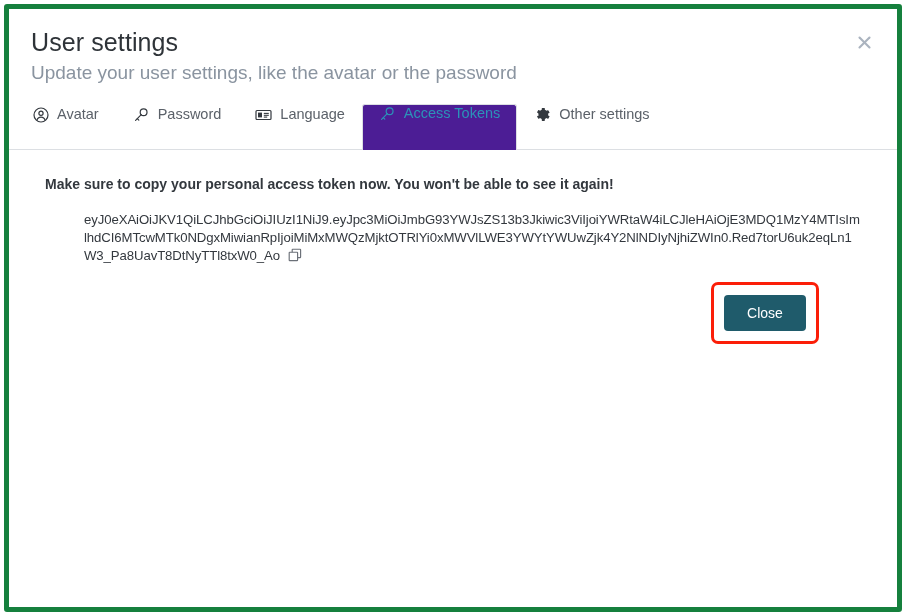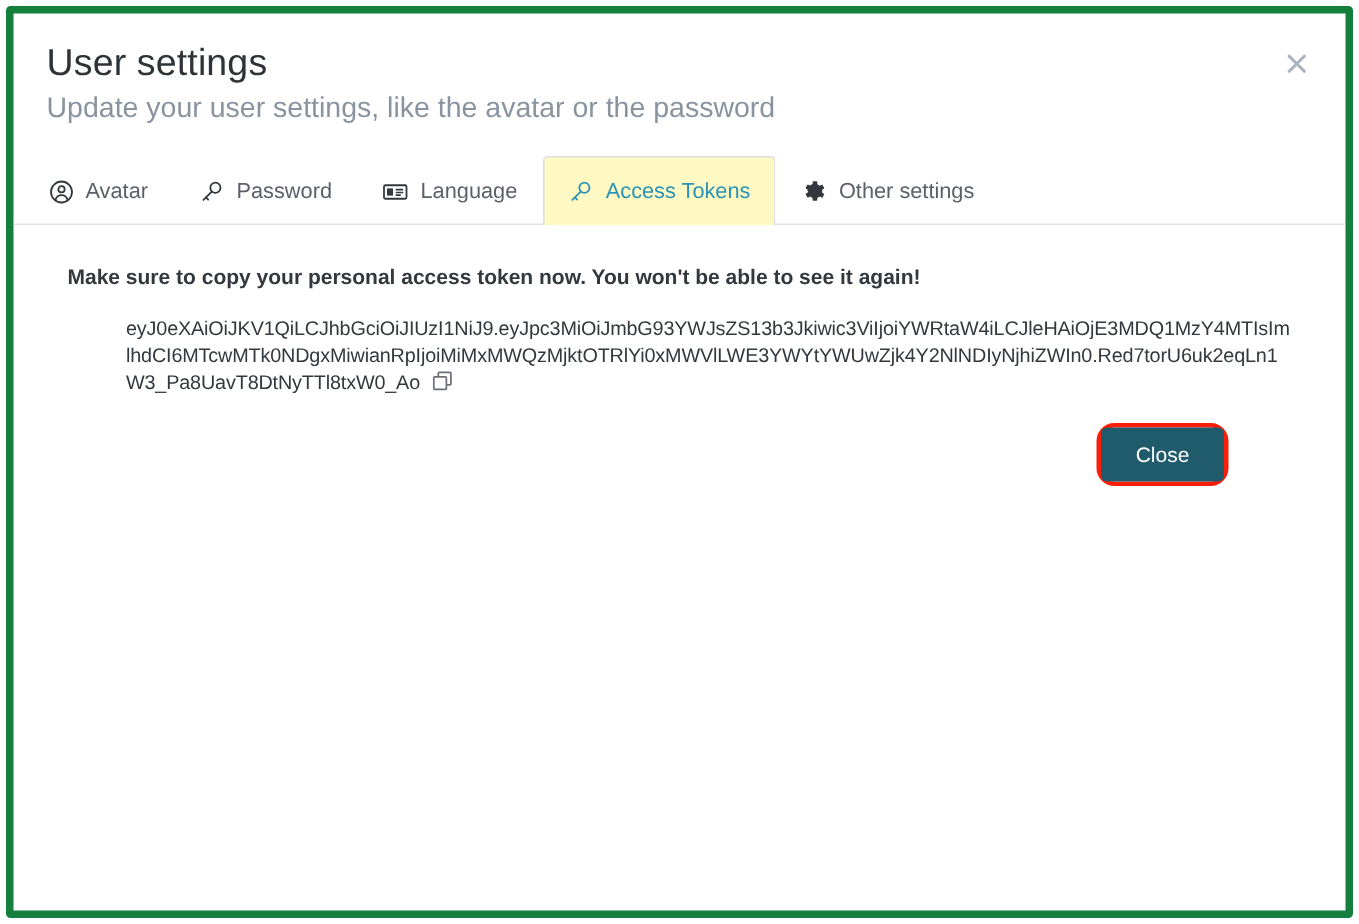--- a/index.html
+++ b/index.html
@@ -64,21 +64,20 @@
   .tab-bar {
     display: flex;
     align-items: flex-end;
     margin-top: 22px;
     padding-left: 6px;
     border-bottom: 1px solid #dcdfe3;
     height: 45px;
   }
   .tab {
     display: flex;
-    align-items: center;
     gap: 8px;
     padding: 0 16px;
     height: 44px;
     font-size: 14.5px;
     color: #5b6169;
     cursor: pointer;
     border: 1px solid transparent;
     border-bottom: none;
     background: transparent;
     position: relative;
@@ -87,21 +86,21 @@
   .tab .tab-icon {
     display: flex;
     align-items: center;
     justify-content: center;
     width: 17px;
     height: 17px;
     color: #33383e;
   }
   .tab.active {
     color: #2b93b8;
-    background: #fef9c3;
+    background: #4c1d95;
     border-color: #dcdfe3;
     border-top-left-radius: 3px;
     border-top-right-radius: 3px;
     height: 46px;
     margin-bottom: -1px;
   }
   .tab.active .tab-icon { color: #2b93b8; }
 
   
   .tab-panel {
@@ -138,22 +137,22 @@
   .copy-icon svg { display: block; }
 
   
   .button-row {
     display: flex;
     justify-content: flex-end;
     padding: 18px 42px 0 36px;
   }
   .close-btn-wrap {
     border: 3px solid #fb1e08;
-    border-radius: 12px;
-    padding: 0;
+    border-radius: 7px;
+    padding: 10px;
     display: inline-block;
     line-height: 0;
   }
   .close-btn {
     background: #1f5b6b;
     color: #ffffff;
     border: none;
     border-radius: 4px;
     font-size: 14px;
     font-family: "Liberation Sans", sans-serif;

